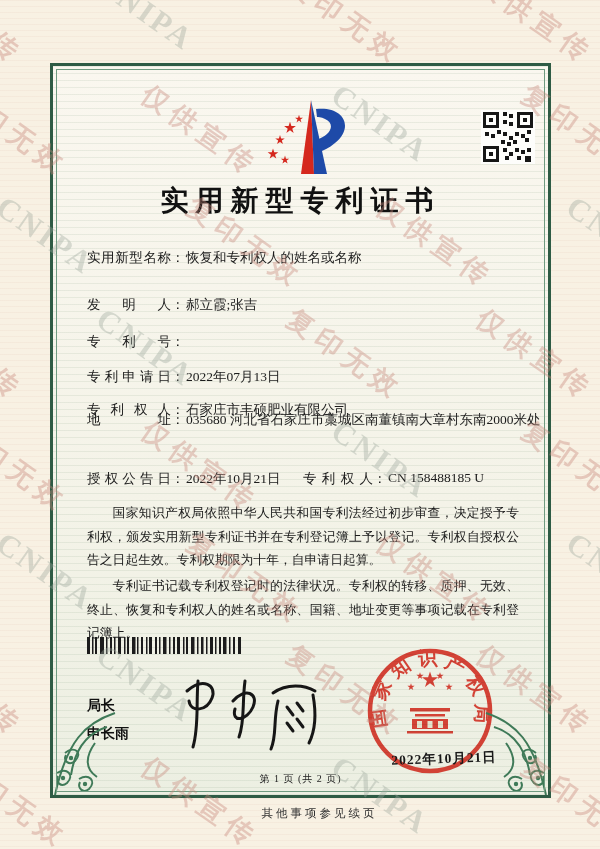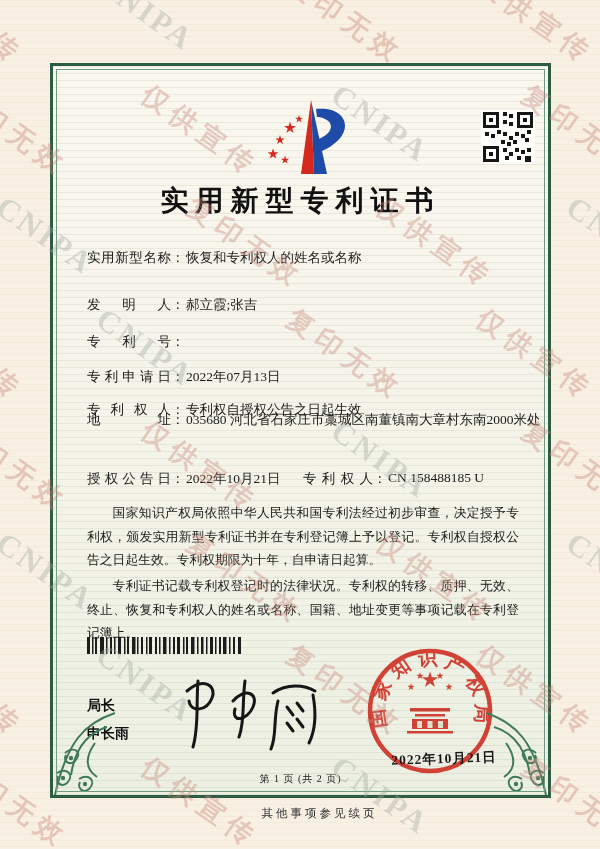--- a/index.html
+++ b/index.html
@@ -164,21 +164,21 @@
         <span class="fcolon">：</span>
     </div>
     <div class="field row-appdate">
       <span class="flabel">专利申请日</span>
         <span class="fcolon">：</span>
         <span class="fvalue">2022年07月13日</span>
     </div>
     <div class="field row-patentee">
       <span class="flabel">专利权人</span>
         <span class="fcolon">：</span>
-        <span class="fvalue">专利权自授权公告之日起生效</span>
+        <span class="fvalue">石家庄市丰硕肥业有限公司</span>
     </div>
     <div class="field row-address">
       <span class="flabel">地址</span>
         <span class="fcolon">：</span>
         <span class="fvalue">035680 河北省石家庄市藁城区南董镇南大章村东南2000米处</span>
     </div>
     <div class="field row-grantdate">
       <span class="flabel">授权公告日</span>
         <span class="fcolon">：</span>
         <span class="fvalue">2022年10月21日</span>

